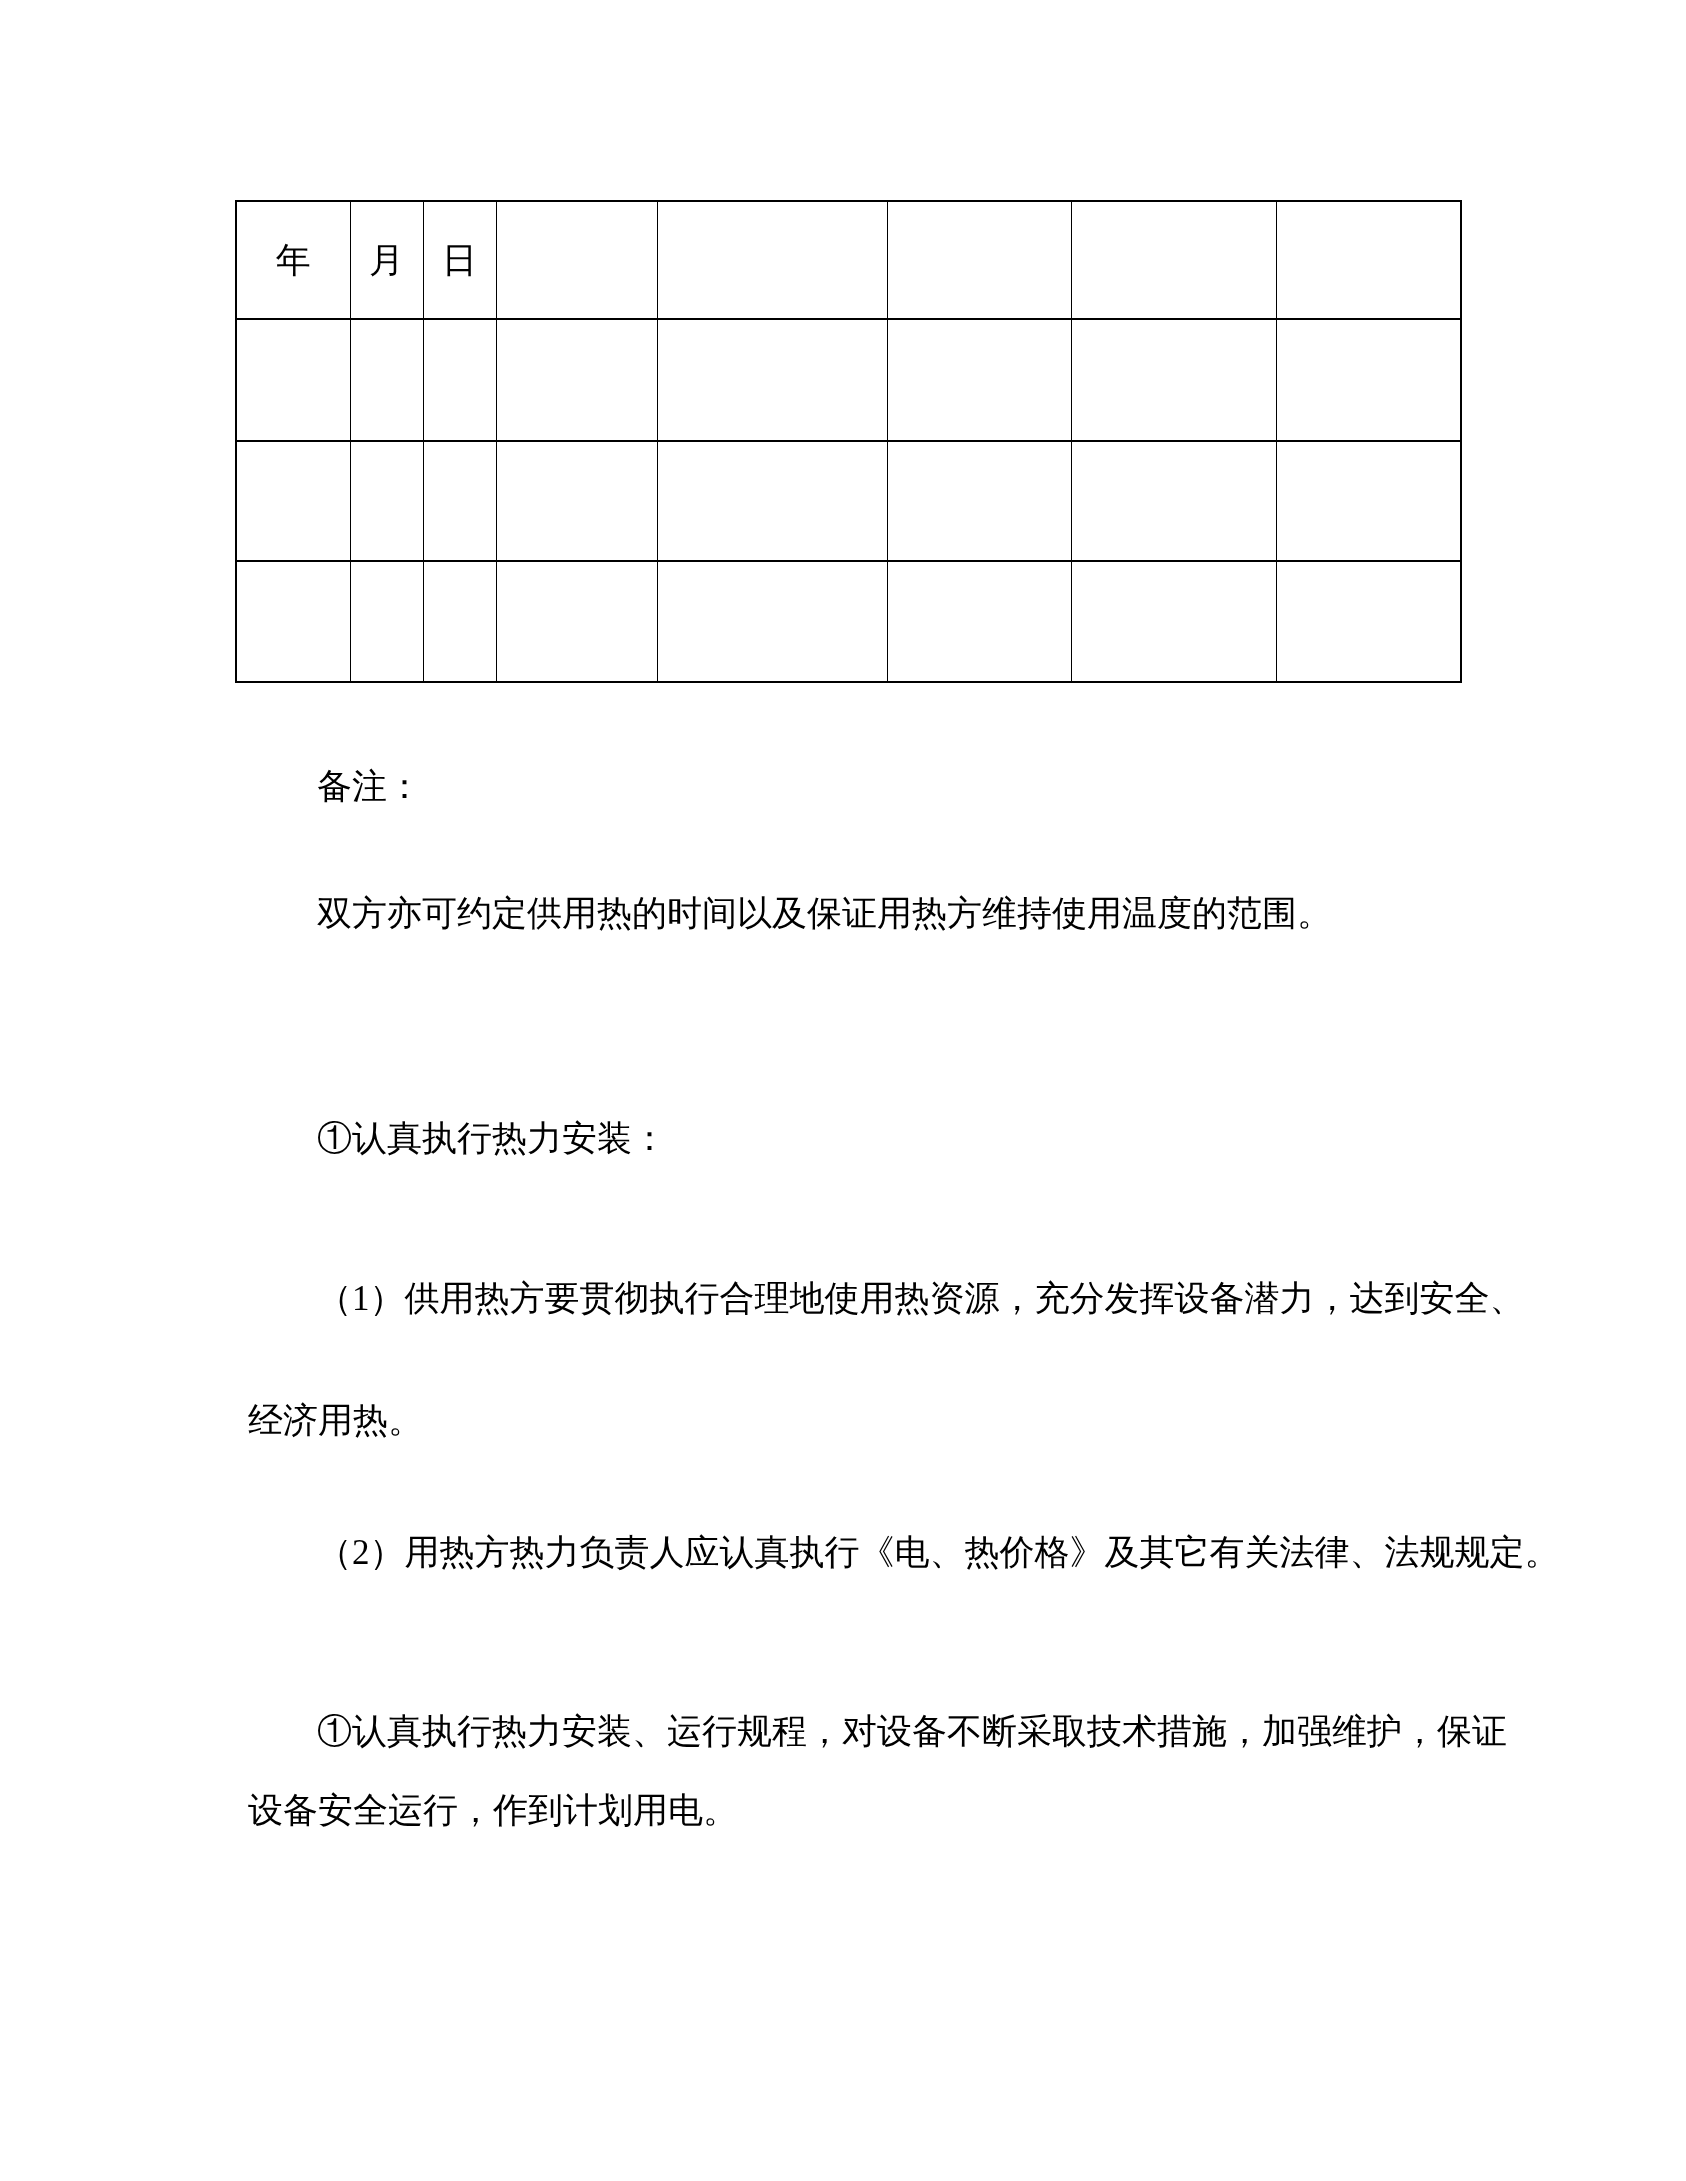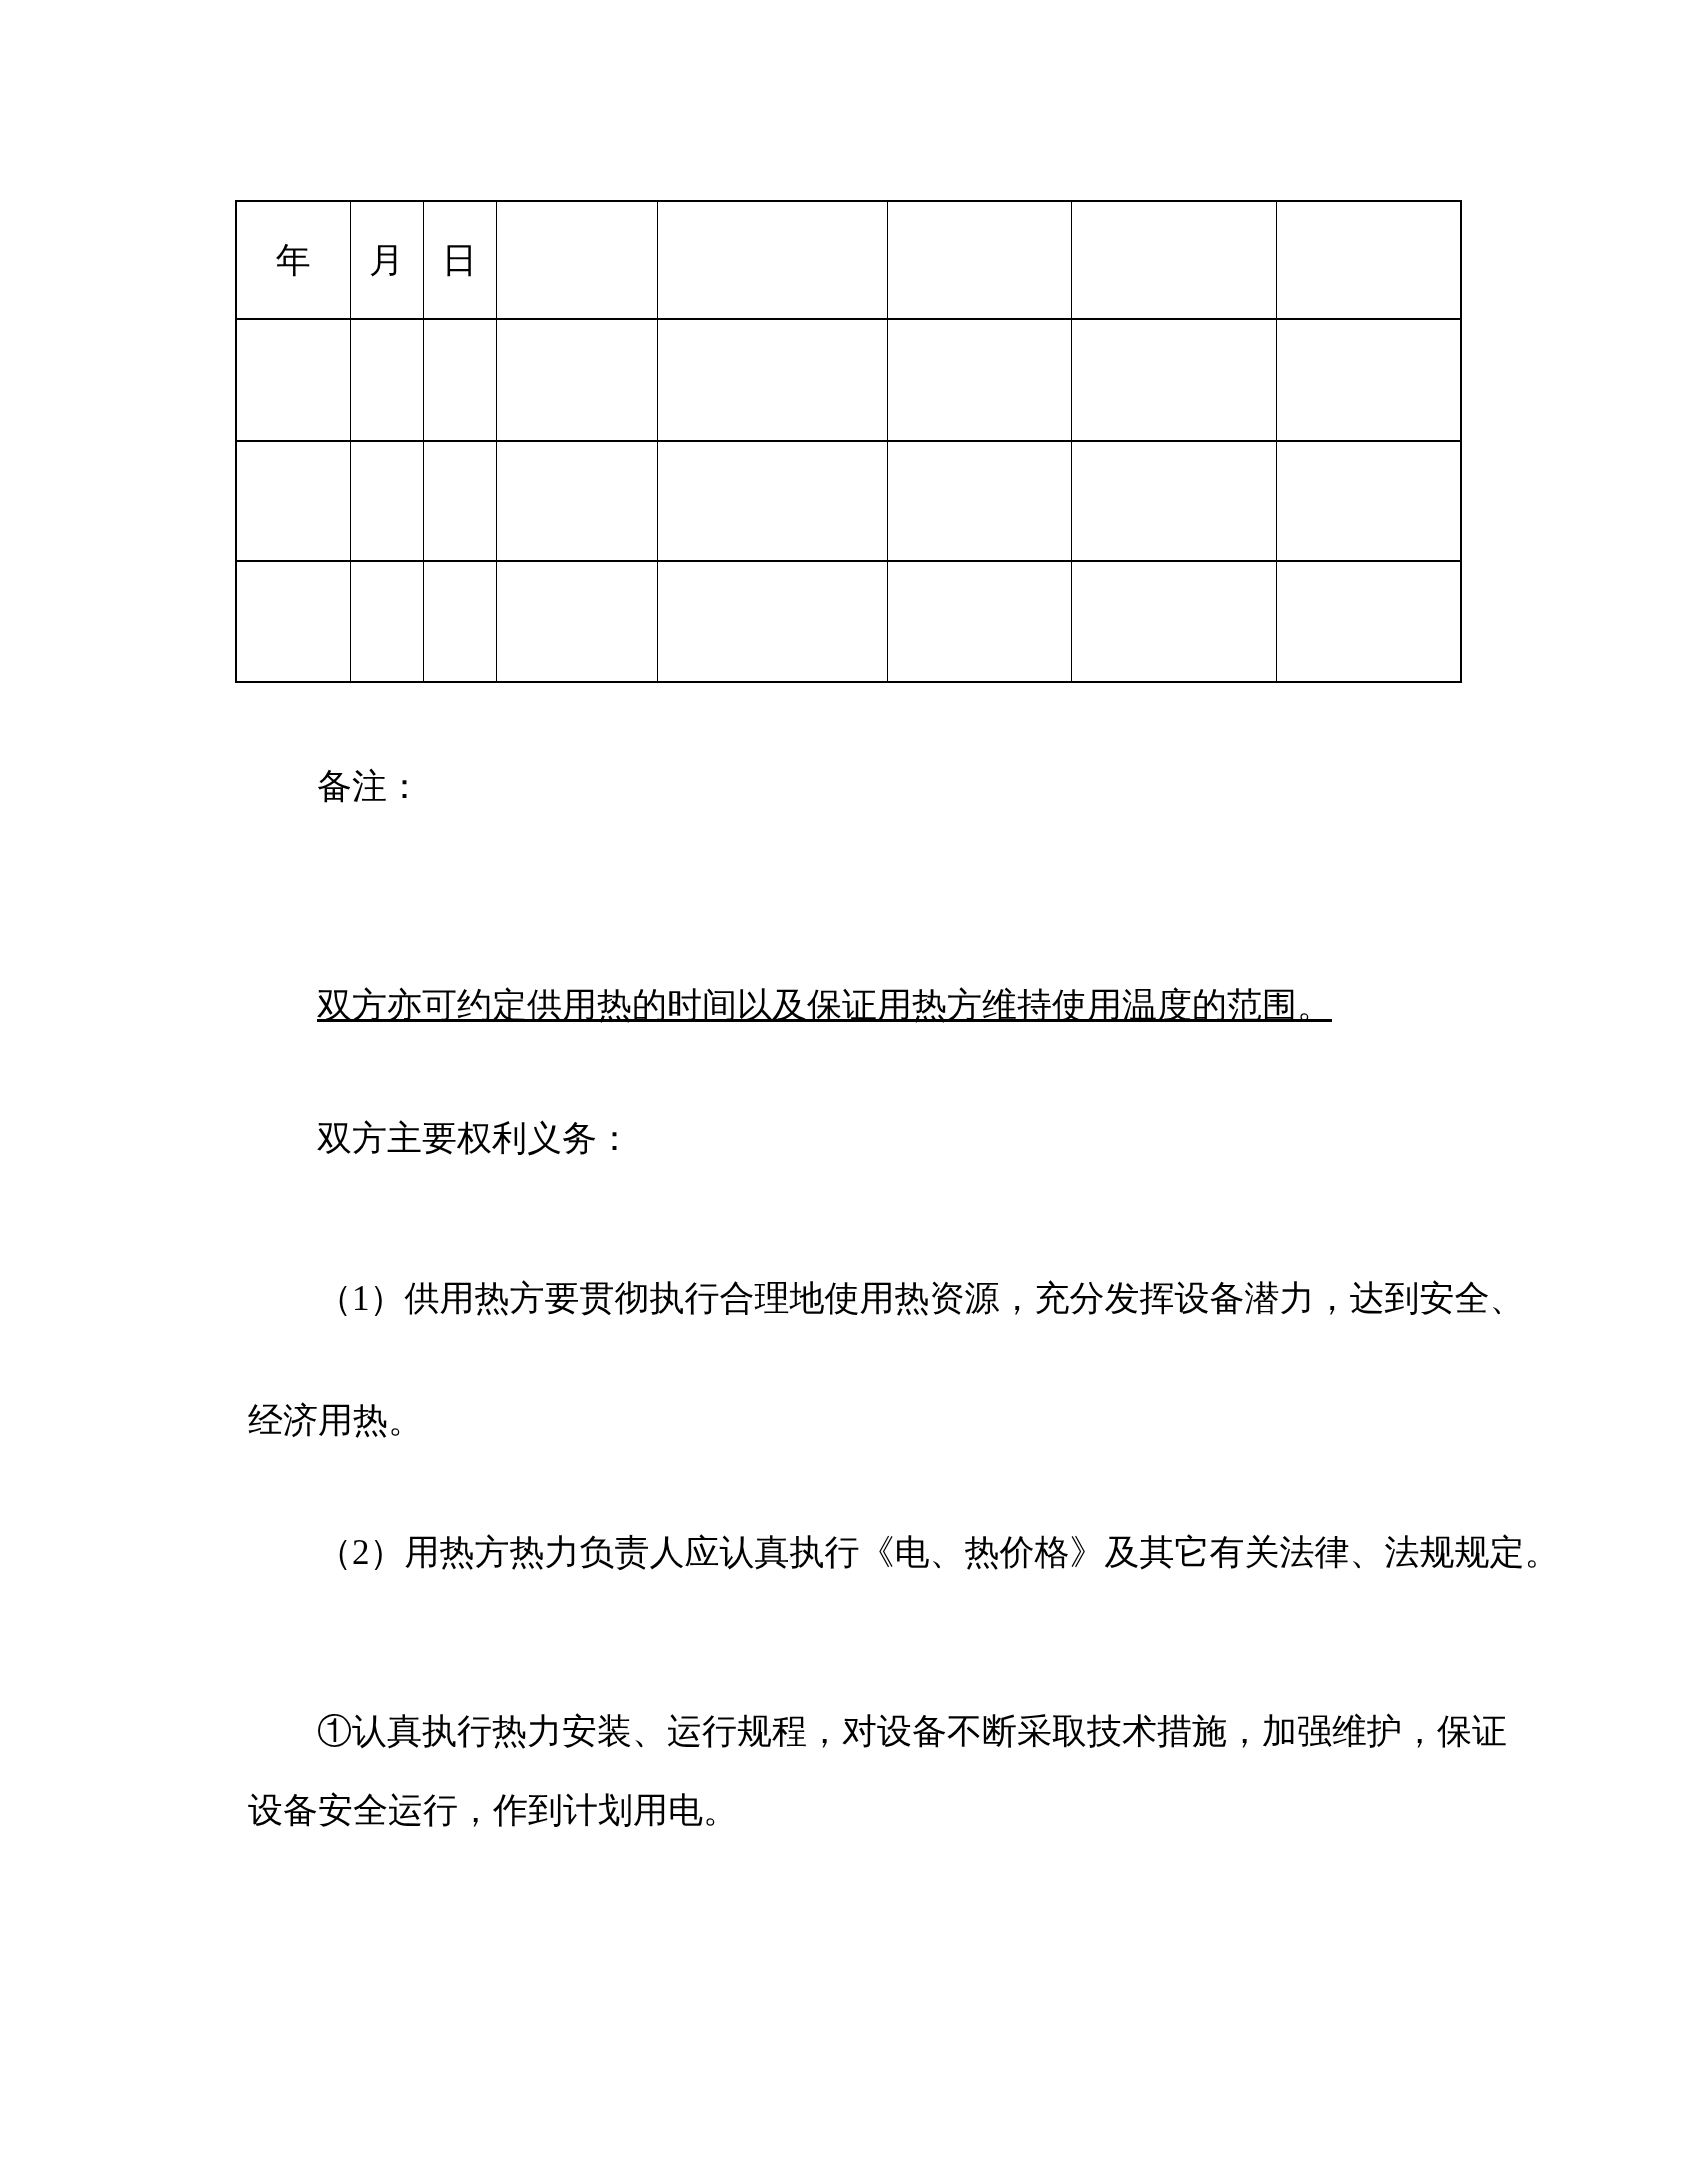--- a/index.html
+++ b/index.html
@@ -106,22 +106,22 @@
         <td></td>
         <td></td>
         <td></td>
         <td></td>
         <td></td>
       </tr>
     </tbody>
   </table>
 
   <div class="line" style="left:317px; top:762px;">备注：</div>
-  <div class="line" style="left:317px; top:981px;text-decoration:underline;">双方亦可约定供用热的时间以及保证用热方维持使用温度的范围。</div>
-  <div class="line" style="left:317px; top:1114px;">双方主要权利义务：</div>
+  <div class="line" style="left:317px; top:889px;">双方亦可约定供用热的时间以及保证用热方维持使用温度的范围。</div>
+  <div class="line" style="left:317px; top:1114px;">①认真执行热力安装：</div>
   <div class="line" style="left:317px; top:1274px;">（1）供用热方要贯彻执行合理地使用热资源，充分发挥设备潜力，达到安全、</div>
   <div class="line" style="left:248px; top:1360px;margin-top:36px;">经济用热。</div>
   <div class="line" style="left:317px; top:1528px;">（2）用热方热力负责人应认真执行《电、热价格》及其它有关法律、法规规定。</div>
   <div class="line" style="left:317px; top:1700px;margin-top:7px;">①认真执行热力安装、运行规程，对设备不断采取技术措施，加强维护，保证</div>
   <div class="line" style="left:248px; top:1786px;">设备安全运行，作到计划用电。</div>
 
 </div>
 
 
 </body></html>

